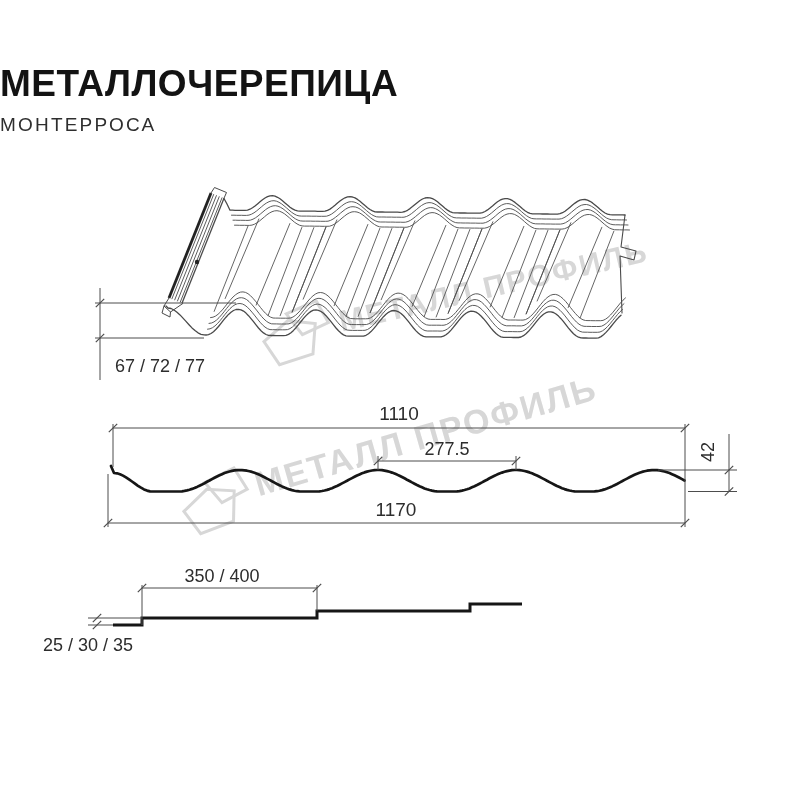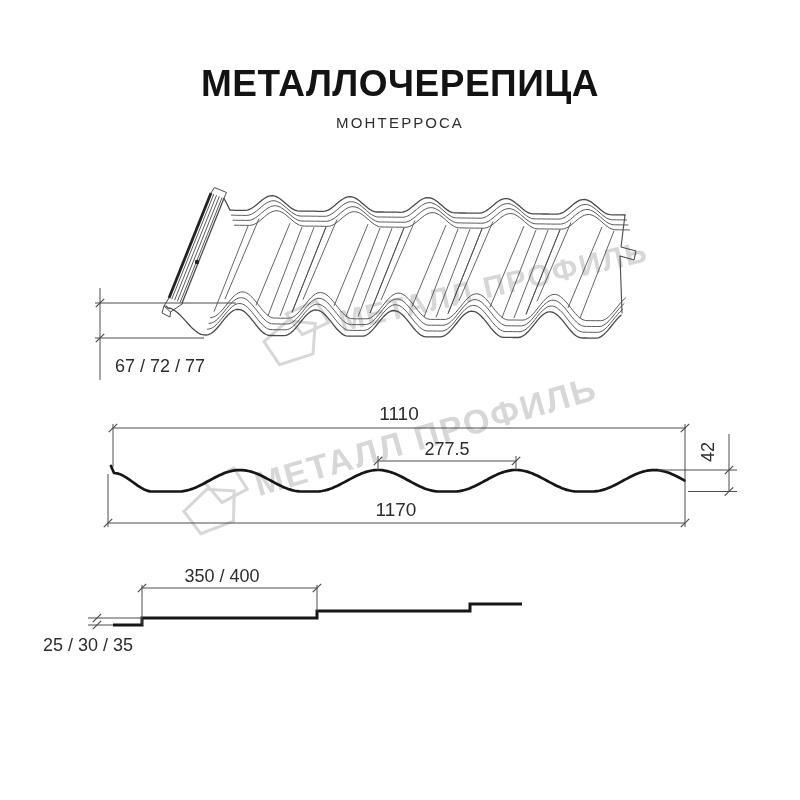--- a/index.html
+++ b/index.html
@@ -1,20 +1,20 @@
 <!DOCTYPE html>
 <html><head>
 <meta charset="utf-8">
 <style>
   html,body{margin:0;padding:0;background:#fff}
   .page{position:relative;width:800px;height:800px;background:#fff;overflow:hidden;
         font-family:"Liberation Sans",sans-serif}
-  .hdr{position:absolute;top:0;left:0;width:800px;text-align:center;z-index:2}
+  .hdr{position:absolute;top:0;left:0;width:800px;z-index:2}
   .title{margin-top:63px;font-size:37px;font-weight:700;letter-spacing:.5px;color:#131313}
-  .subtitle{margin-top:9px;font-size:15px;font-weight:500;letter-spacing:2.2px;color:#2e2e2e}
+  .subtitle{margin-top:9px;font-size:19px;font-weight:500;letter-spacing:2.2px;color:#2e2e2e}
   svg{position:absolute;left:0;top:0}
   svg text{font-family:"Liberation Sans",sans-serif}
   .dimtext{fill:#2d2d2d}
   .wmtext{letter-spacing:2px;font-weight:600}
 </style>
 </head>
 <body>
 
 <div class="page">
 

